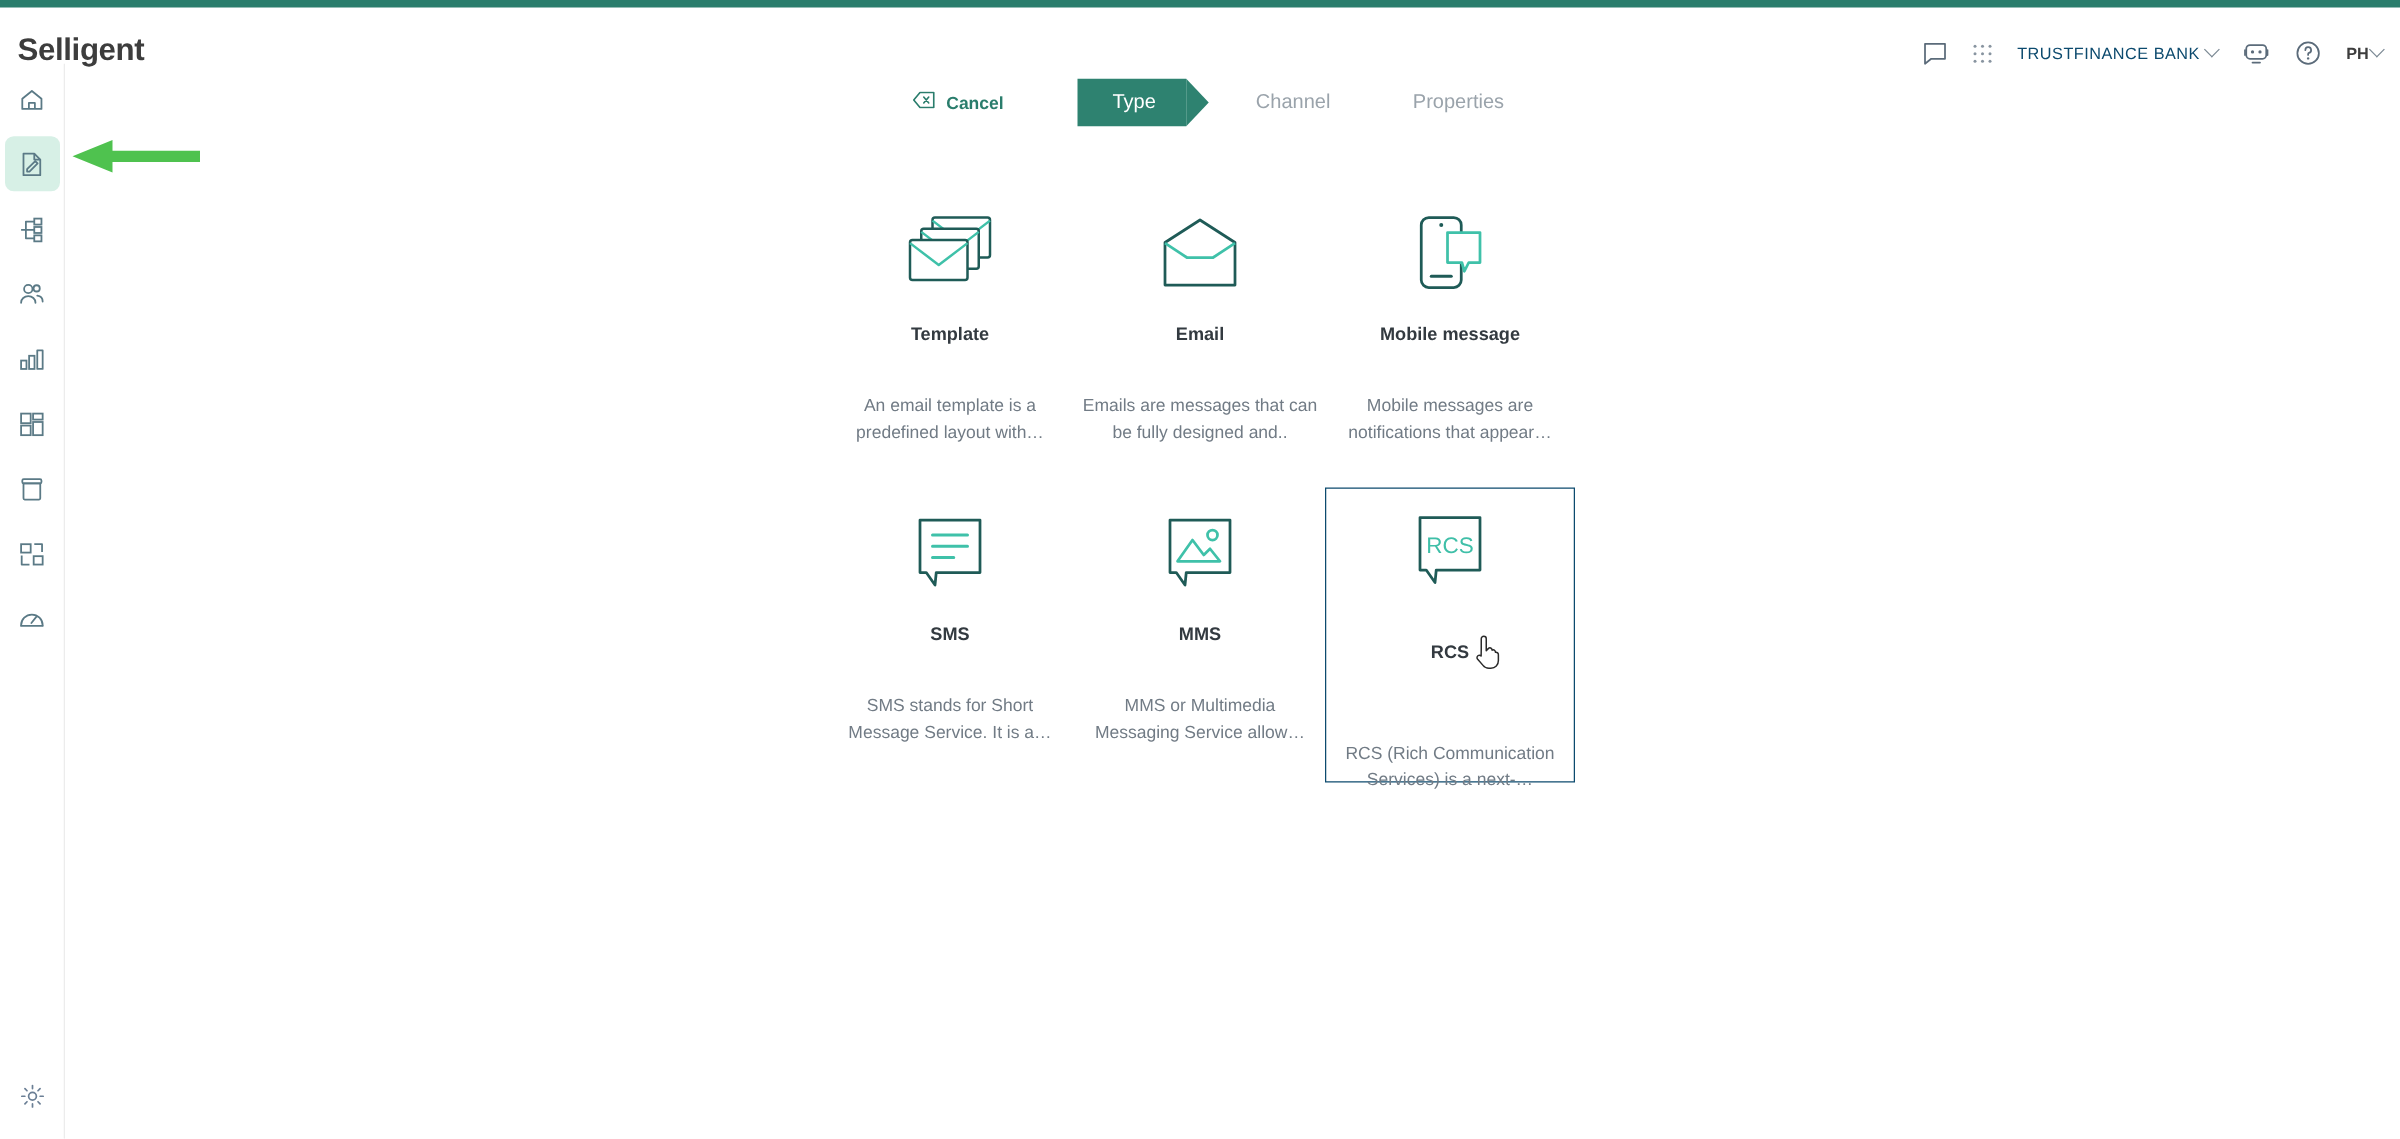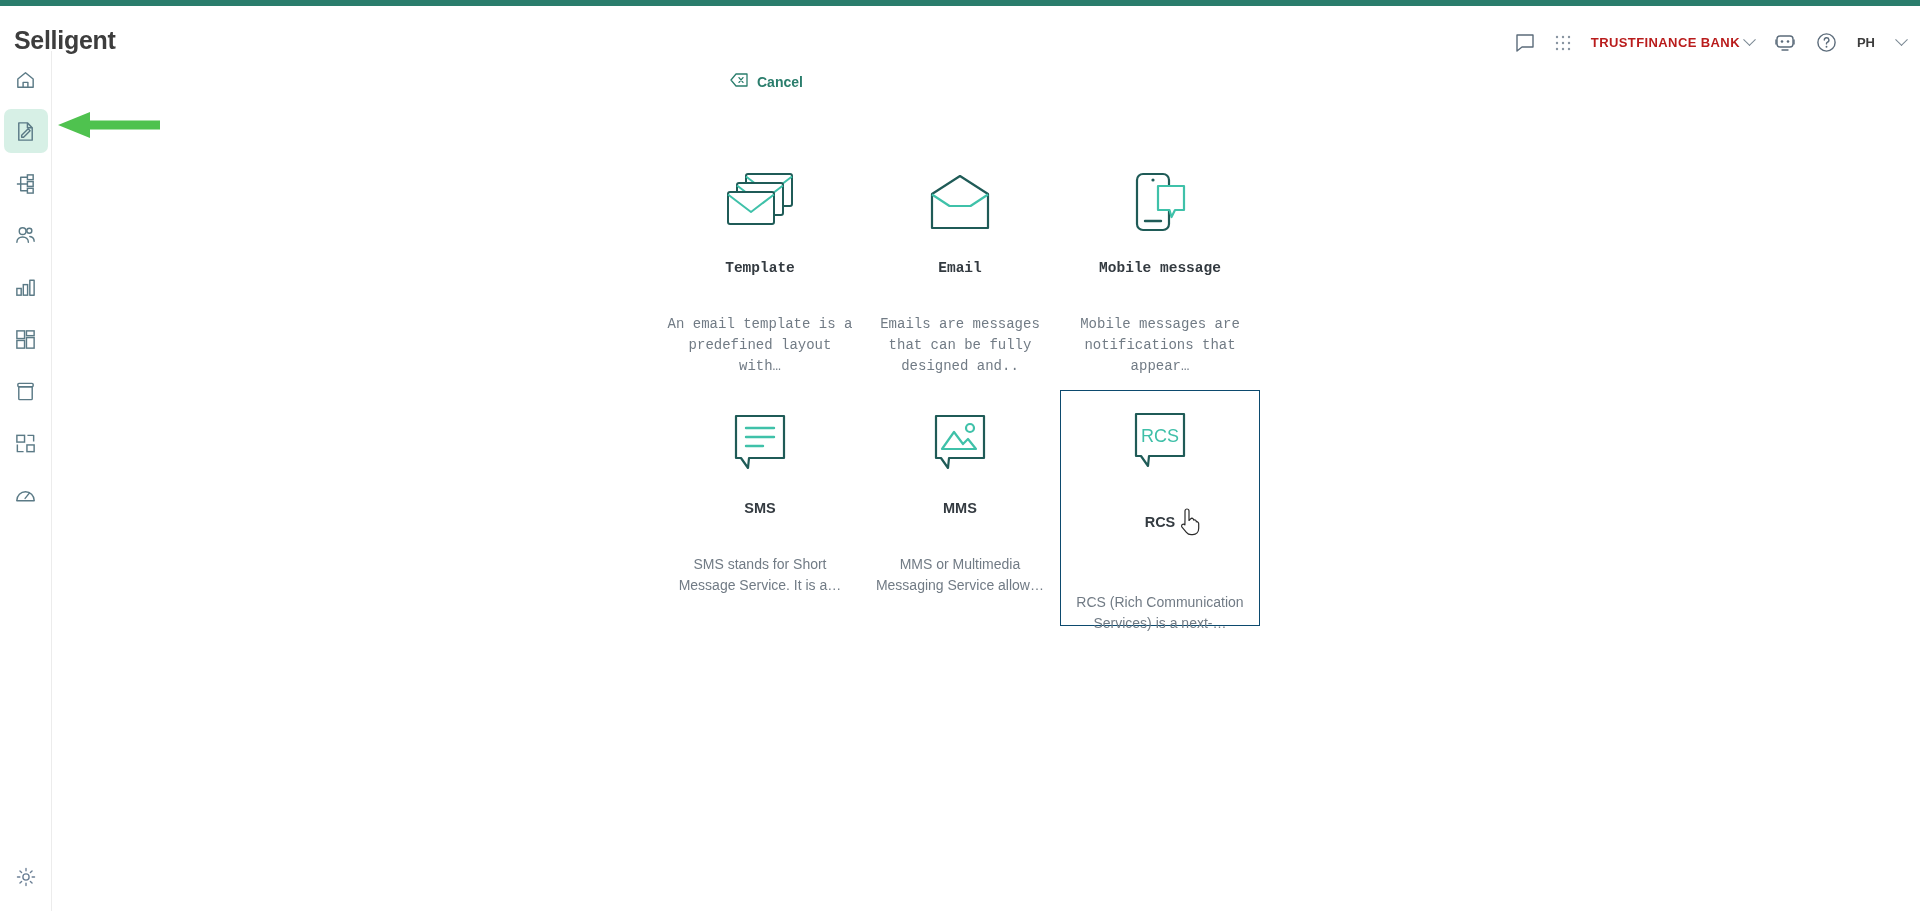--- a/index.html
+++ b/index.html
@@ -62,36 +62,36 @@
   .hdr-icon {
     display: flex;
     align-items: center;
     justify-content: center;
     color: #5b6b7a;
     cursor: pointer;
   }
 
   .org-name {
     font-size: 13px;
-    font-weight: bold;
-    color: #b91c1c;
+    font-weight: normal;
+    color: #0c4a6e;
     letter-spacing: 0.4px;
     display: flex;
     align-items: center;
     gap: 5px;
     cursor: pointer;
   }
 
   .lang-sel {
     font-size: 13px;
     font-weight: bold;
     color: #3d3d3d;
     display: flex;
     align-items: center;
-    gap: 22px;
+    gap: 2px;
     cursor: pointer;
   }
 
   .chev {
     width: 9px; height: 9px;
     border-right: 1.6px solid #7a8893;
     border-bottom: 1.6px solid #7a8893;
     transform: rotate(45deg) translate(-2px, -2px);
   }
 
@@ -204,21 +204,21 @@
     position: absolute;
     top: 150px;
     left: 660px;
     width: 600px;
   }
 
   .row {
     display: flex;
     position: relative;
   }
-  .row.r1 { height: 240px; font-family: Liberation Mono, monospace; }
+  .row.r1 { height: 240px; }
   .row.r2 { height: 240px; }
   .row.r3 { height: 240px; margin-left: 105px; }
 
   .card {
     width: 210px;
     position: relative;
     display: flex;
     flex-direction: column;
     align-items: center;
     cursor: pointer;
@@ -429,20 +429,31 @@
     <div class="cancel-btn">
       <span>
         <svg width="18" height="14" viewBox="0 0 18 14" fill="none">
           <path d="M6 1h11v12H6L1 7z" stroke="#2a7d6c" stroke-width="1.3" stroke-linejoin="round"></path>
           <path d="M9 4.6 13 9.4M13 4.6 9 9.4" stroke="#2a7d6c" stroke-width="1.3" stroke-linecap="round"></path>
         </svg>
       </span>
       <span class="cancel-label">Cancel</span>
     </div>
 
+    <div class="steps">
+      <div class="step-active">
+        <span>Type</span>
+      </div>
+      <div class="step s2">
+        <span>Channel</span>
+      </div>
+      <div class="step s3">
+        <span>Properties</span>
+      </div>
+    </div>
   </div>
 
   <div class="grid">
 
     <div class="row r1">
 
       <div class="card">
         <div class="card-icon">
           <svg width="80" height="66" viewBox="0 0 80 66" fill="none">
             <rect x="26" y="4" width="46" height="32" rx="2" fill="#fff" stroke="#1f5b57" stroke-width="2"></rect>

